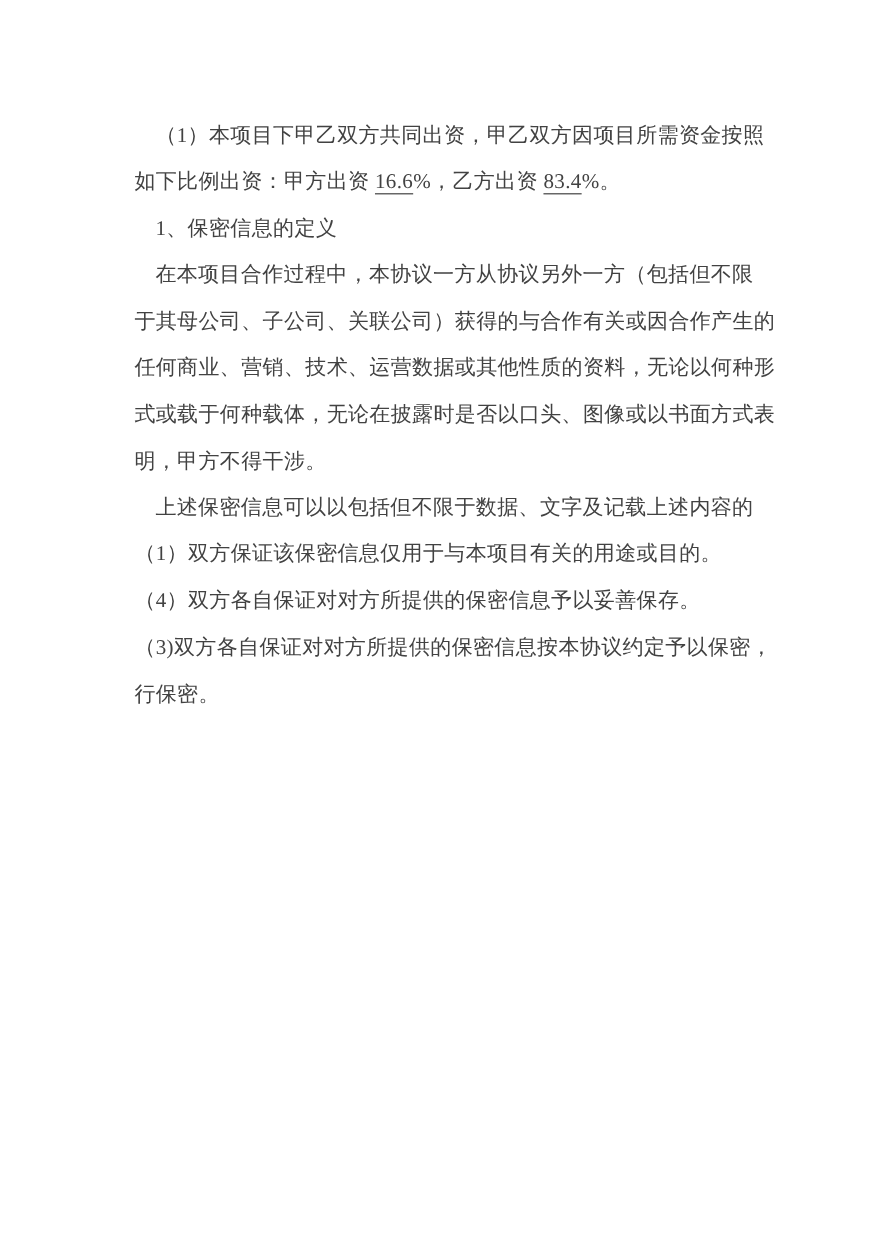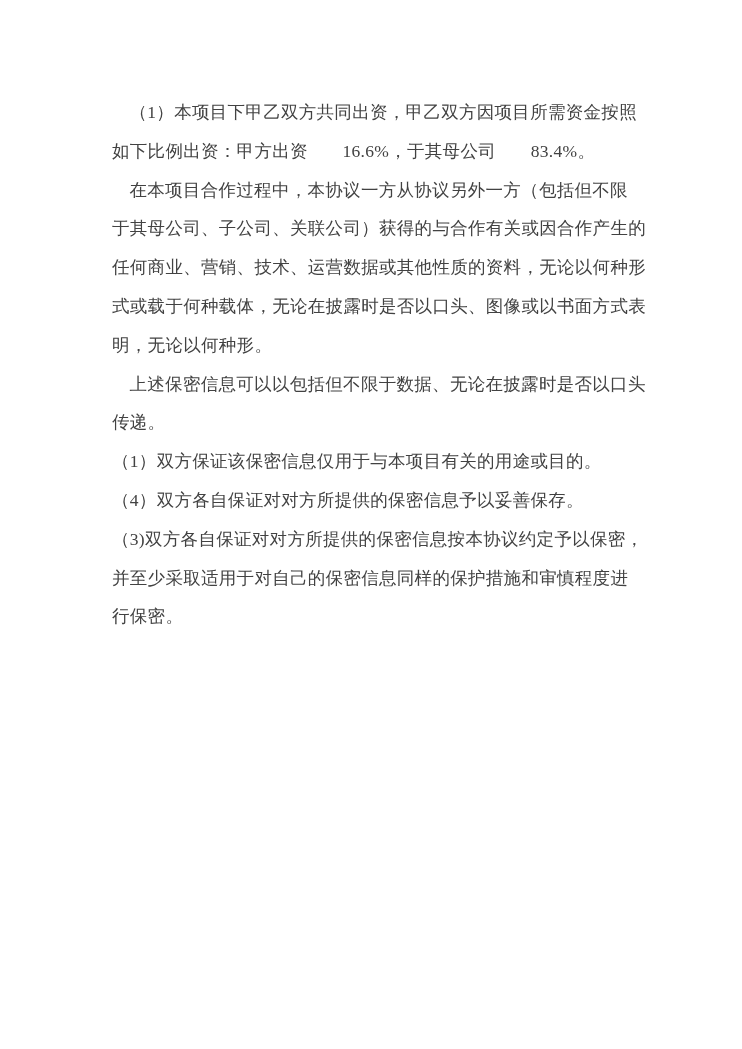--- a/index.html
+++ b/index.html
@@ -31,22 +31,22 @@
   }
   .line.heading {
     font-weight: bold;
     font-size: 18.5px;
     color: #333333;
   }
   .line.indent {
     text-indent: 1em;
   }
   .u {
+    text-decoration: underline;
     text-underline-offset: 4px;
-    margin-left: 30px;
   }
   .watermark {
     position: absolute;
     left: 510px;
     top: 910px;
     font-family: "Liberation Sans", "DejaVu Sans", sans-serif;
     user-select: none;
   }
   .wm-title {
     font-size: 42px;
@@ -64,31 +64,30 @@
     margin-top: 4px;
     transform: skewX(-8deg);
   }
 </style>
 </head>
 <body>
 
 <div class="page">
   <div class="doc" id="doc">
       <div class="line indent"><span>（1）本项目下甲乙双方共同出资，甲乙双方因项目所需资金按照</span></div>
-      <div class="line"><span>如下比例出资：甲方出资 </span><span class="u">16.6</span><span>%，于其母公司 </span><span class="u">83.4</span><span>%。</span></div>
+      <div class="line"><span>如下比例出资：甲方出资 </span><span class="u">16.6</span><span>%，乙方出资 </span><span class="u">83.4</span><span>%。</span></div>
+      <div class="line indent"><span>1、保密信息的定义</span></div>
       <div class="line indent"><span>在本项目合作过程中，本协议一方从协议另外一方（包括但不限</span></div>
       <div class="line"><span>于其母公司、子公司、关联公司）获得的与合作有关或因合作产生的</span></div>
       <div class="line"><span>任何商业、营销、技术、运营数据或其他性质的资料，无论以何种形</span></div>
       <div class="line"><span>式或载于何种载体，无论在披露时是否以口头、图像或以书面方式表</span></div>
-      <div class="line"><span>明，无论以何种形。</span></div>
-      <div class="line indent"><span>上述保密信息可以以包括但不限于数据、无论在披露时是否以口头</span></div>
-      <div class="line"><span>传递。</span></div>
+      <div class="line"><span>明，甲方不得干涉。</span></div>
+      <div class="line indent"><span>上述保密信息可以以包括但不限于数据、文字及记载上述内容的</span></div>
       <div class="line"><span>（1）双方保证该保密信息仅用于与本项目有关的用途或目的。</span></div>
       <div class="line"><span>（4）双方各自保证对对方所提供的保密信息予以妥善保存。</span></div>
       <div class="line"><span>（3)双方各自保证对对方所提供的保密信息按本协议约定予以保密，</span></div>
-      <div class="line"><span>并至少采取适用于对自己的保密信息同样的保护措施和审慎程度进</span></div>
       <div class="line"><span>行保密。</span></div>
     </div>
   <div class="watermark">
     <div class="wm-title">简用合同</div>
     <div class="wm-sub">源文件下载无水印</div>
   </div>
 </div>
 
 </body></html>

